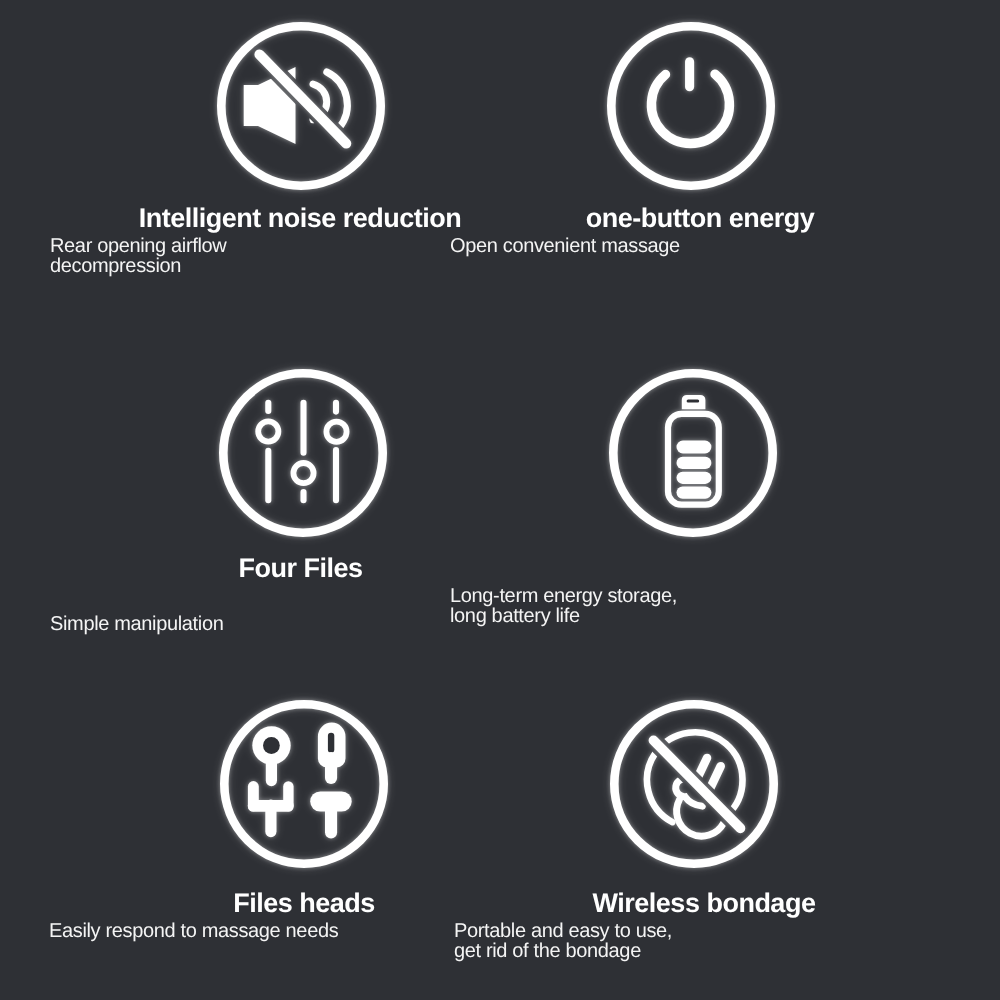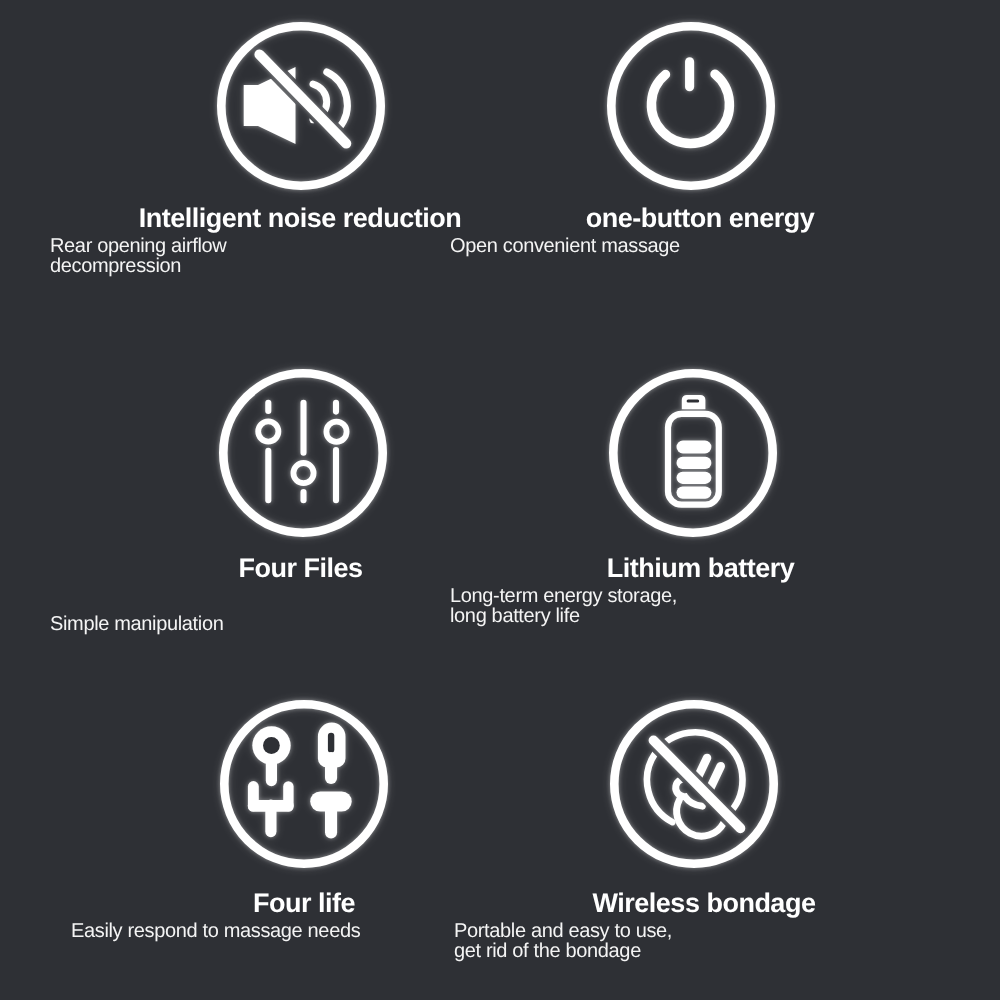--- a/index.html
+++ b/index.html
@@ -85,21 +85,20 @@
       <circle cx="85" cy="85" r="79.7" stroke="#fff" stroke-width="8.6"></circle>
       <rect x="60" y="45.9" width="50.8" height="90.8" rx="13.5" stroke="#fff" stroke-width="6.2"></rect>
       <path d="M78.8 26.9 h13.6 a5 5 0 0 1 5 5 v9.4 h-23.6 v-9.4 a5 5 0 0 1 5 -5 z" fill="#fff"></path>
       <rect x="78.6" y="31.6" width="12.6" height="3" rx="1.5" fill="#2e3035"></rect>
       <rect x="68.5" y="72.6" width="34.9" height="12.8" rx="6.4" fill="#fff"></rect>
       <rect x="68.5" y="88.8" width="34.9" height="12.2" rx="6.1" fill="#fff"></rect>
       <rect x="68.5" y="103.7" width="34.9" height="12.2" rx="6.1" fill="#fff"></rect>
       <rect x="68.5" y="118.5" width="34.9" height="12.2" rx="6.1" fill="#fff"></rect>
     </svg>
   </div>
-  <div class="title" style="left:450.5px;top:553.4px;width:500px;">Lithium battery</div>
   <div class="sub" style="left:450px;top:587.2px;width:500px;">Long-term energy storage,
 long battery life</div>
 
   <div class="icon" style="left:218.5px;top:699px;">
     <svg width="170" height="170" viewBox="0 0 170 170" fill="none">
       <circle cx="85" cy="85" r="79.7" stroke="#fff" stroke-width="8.6"></circle>
       <g>
         <path d="M52.4 50 V81.6" stroke="#fff" stroke-width="11.2" stroke-linecap="round"></path>
         <circle cx="52.5" cy="46.5" r="19.2" fill="#fff"></circle>
         <circle cx="52.4" cy="46.5" r="8.4" fill="#2e3035"></circle>
@@ -114,22 +113,22 @@
         <path d="M112.7 23.6 a13.8 13.8 0 0 1 13.8 13.8 v22.2 a8.8 8.8 0 0 1 -8.8 8.8 h-10 a8.8 8.8 0 0 1 -8.8 -8.8 v-22.2 a13.8 13.8 0 0 1 13.8 -13.8 z" fill="#fff"></path>
         <rect x="108.9" y="33.8" width="6.4" height="20" rx="3.2" fill="#2e3035"></rect>
         <path d="M112.05 59 V79" stroke="#fff" stroke-width="12.1" stroke-linecap="round"></path>
       </g>
       <g>
         <rect x="91.2" y="92.4" width="41.5" height="20.2" rx="10.1" fill="#fff"></rect>
         <path d="M112.05 106 V133.5" stroke="#fff" stroke-width="12.1" stroke-linecap="round"></path>
       </g>
     </svg>
   </div>
-  <div class="title" style="left:54px;top:887.8px;width:500px;">Four life</div>
-  <div class="sub" style="left:71px;top:922.2px;width:500px;">Easily respond to massage needs</div>
+  <div class="title" style="left:54px;top:887.8px;width:500px;">Files heads</div>
+  <div class="sub" style="left:49px;top:922.2px;width:500px;">Easily respond to massage needs</div>
 
   <div class="icon" style="left:608.5px;top:699px;">
     <svg width="170" height="170" viewBox="0 0 170 170" fill="none">
       <defs>
         <mask id="plugCut" maskUnits="userSpaceOnUse" x="0" y="0" width="170" height="170">
           <rect x="0" y="0" width="170" height="170" fill="#fff"></rect>
           <path d="M40 36.9 L135.9 133.8" stroke="#000" stroke-width="17.5" stroke-linecap="round"></path>
         </mask>
       </defs>
       <circle cx="85" cy="85" r="79.7" stroke="#fff" stroke-width="8.6"></circle>

